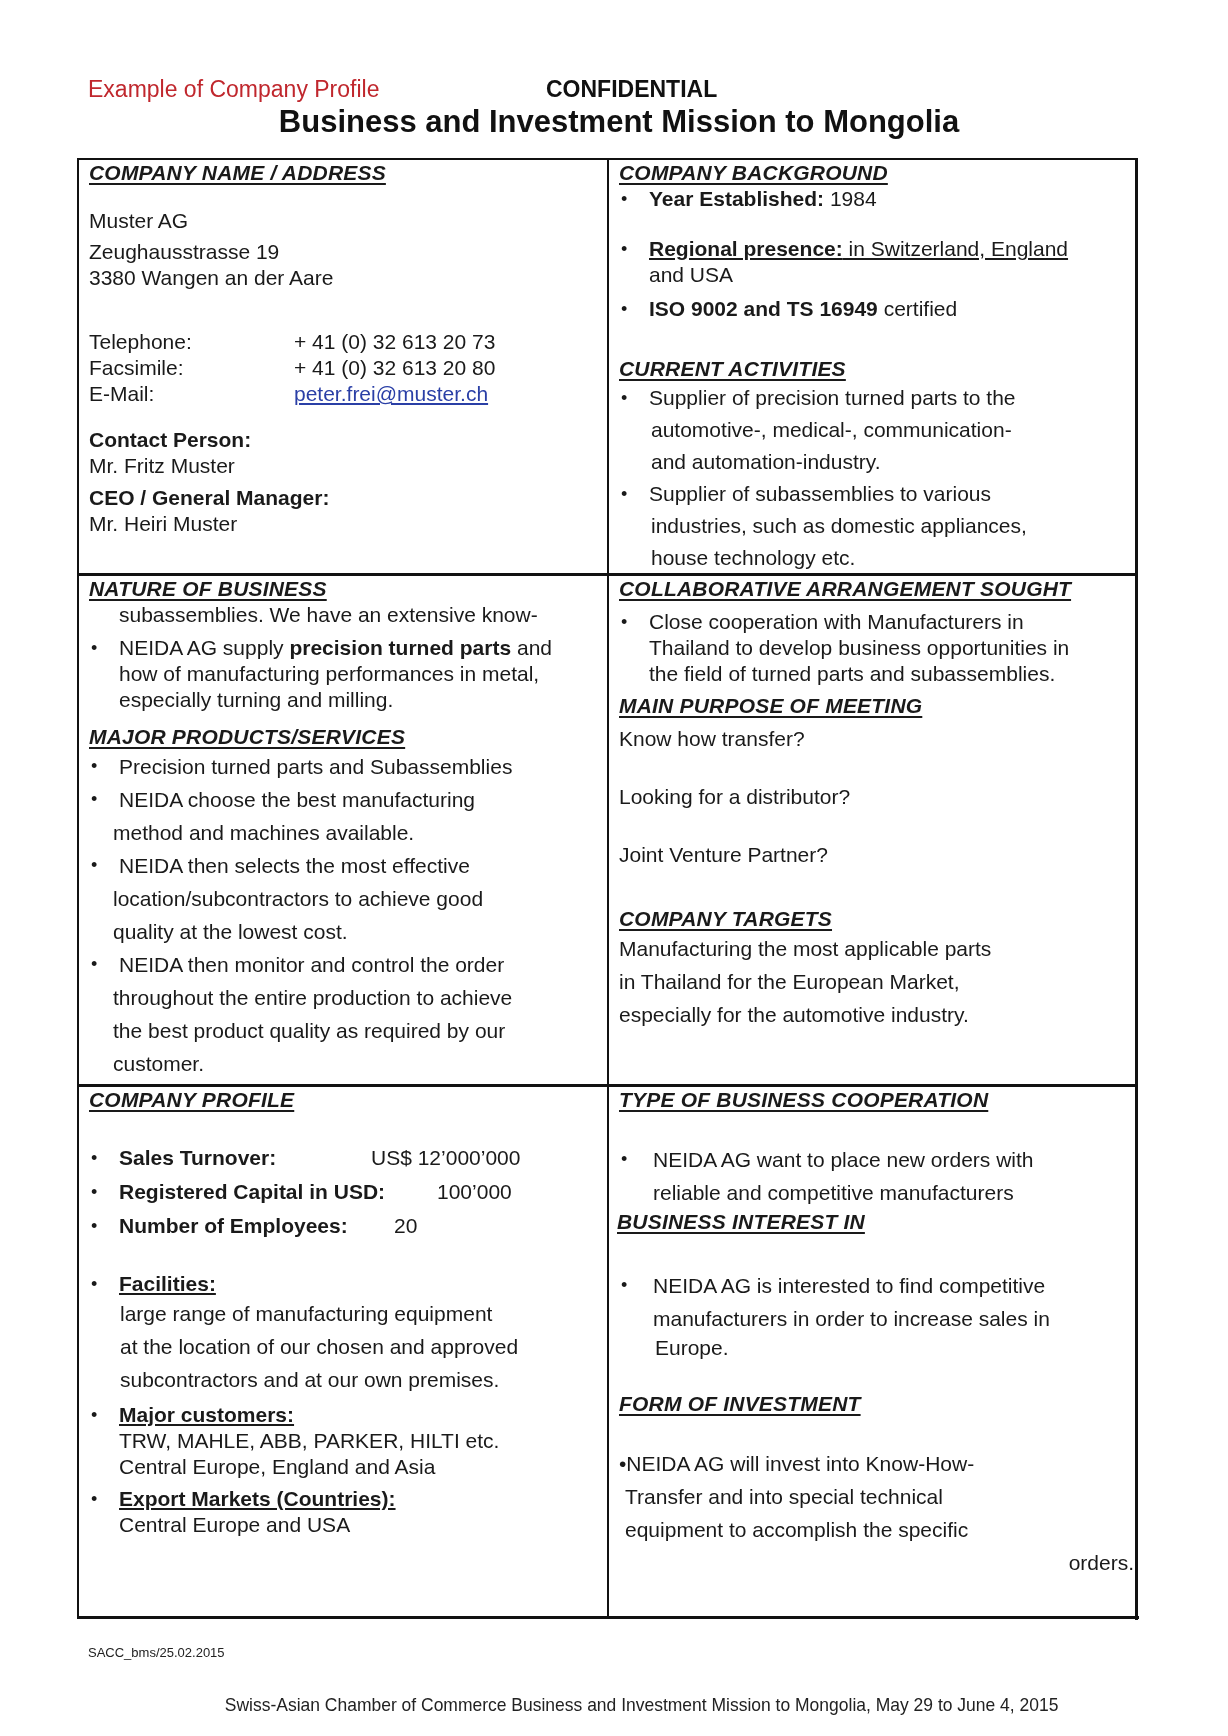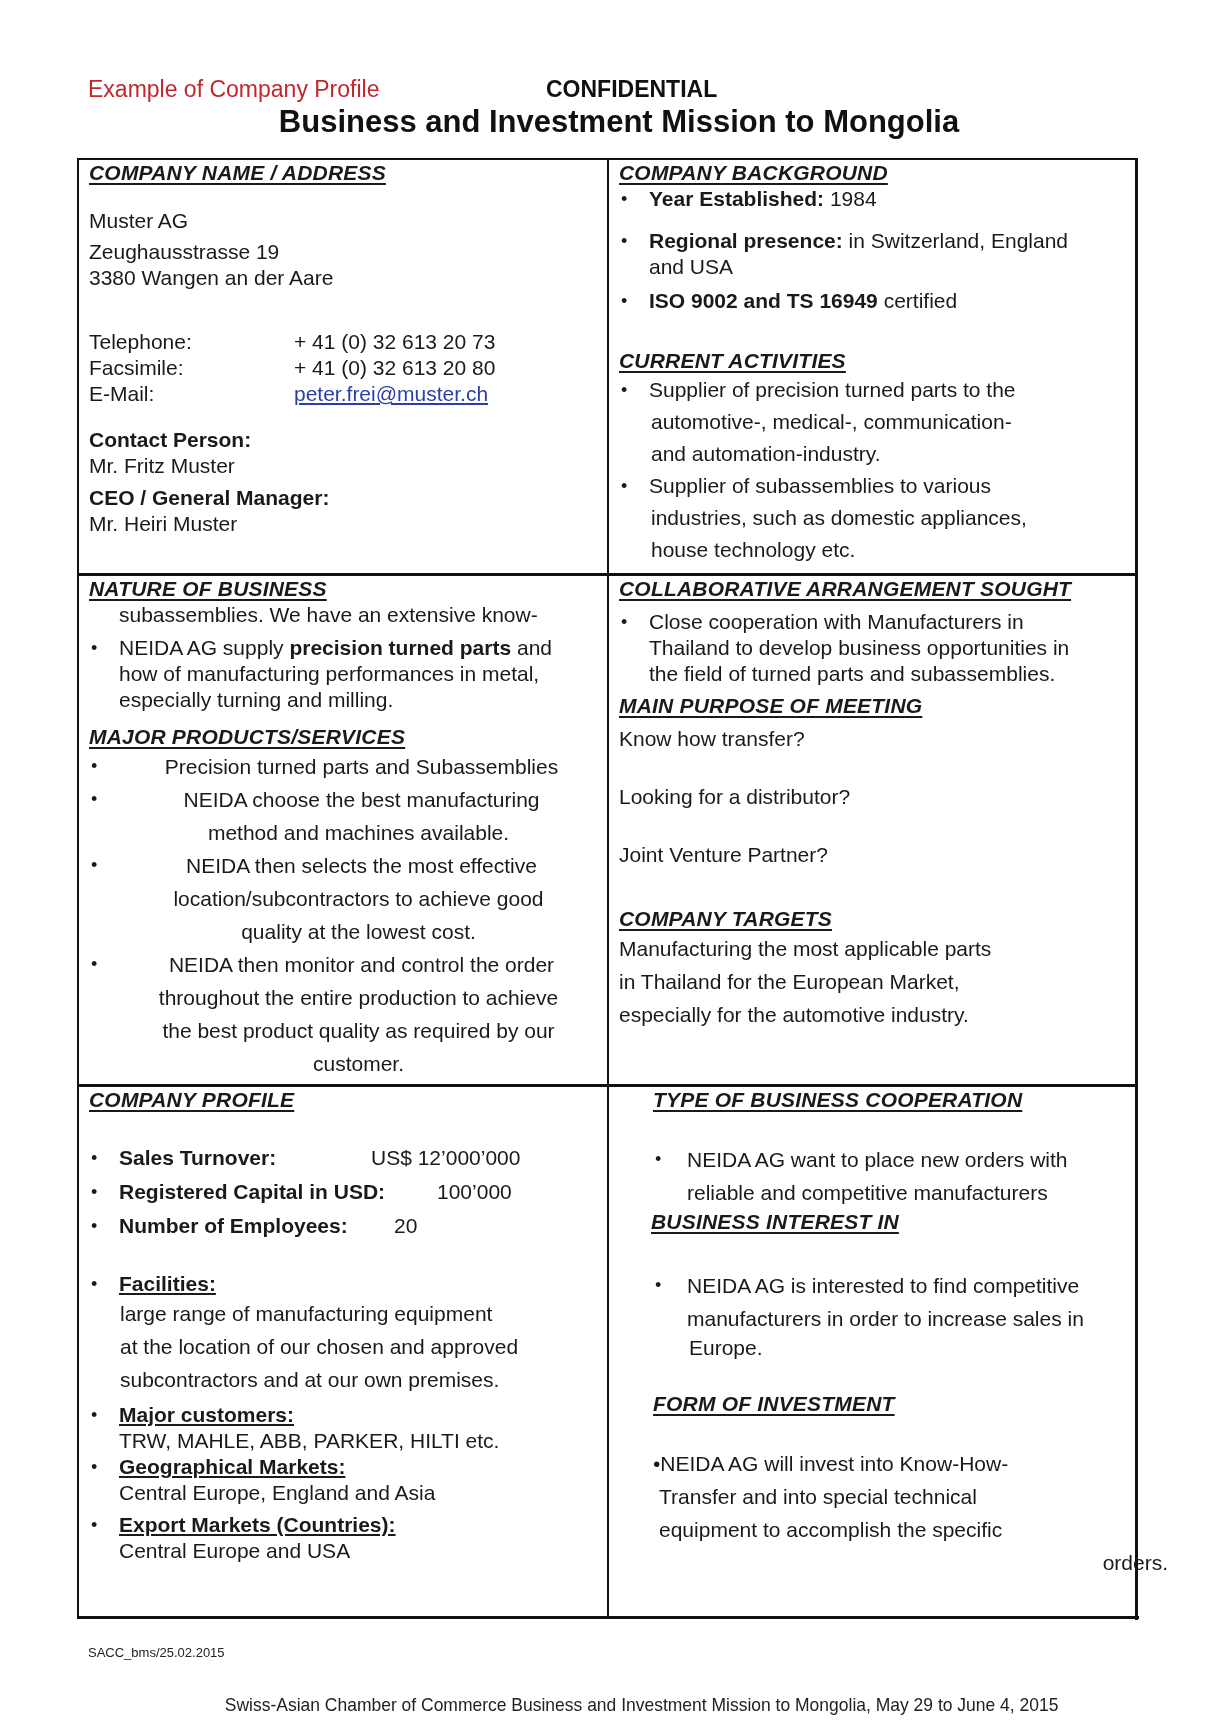--- a/index.html
+++ b/index.html
@@ -52,21 +52,21 @@
   <div style="height:20px;"></div>
   <span class="line b">Contact Person:</span>
   <span class="line">Mr. Fritz Muster</span>
   <span class="line b" style="margin-top:6px;">CEO / General Manager:</span>
   <span class="line">Mr. Heiri Muster</span>
 </div>
 
 <div class="cell" style="left:619px; top:160px; width:515px;">
   <span class="sec-head">COMPANY BACKGROUND</span>
   <span class="line bul"><span class="b">Year Established:</span><span> 1984</span></span>
-  <span class="line bul" style="margin-top:16px;"><span class="b">Regional presence:</span><span> in Switzerland, England</span></span>
+  <span class="line bul" style="margin-top:24px;text-decoration:underline;"><span class="b">Regional presence:</span><span> in Switzerland, England</span></span>
   <span class="line" style="padding-left:30px;">and USA</span>
   <span class="line bul" style="margin-top:8px;"><span class="b">ISO 9002 and TS 16949</span><span> certified</span></span>
   <div style="height:34px;"></div>
   <span class="sec-head">CURRENT ACTIVITIES</span>
   <div style="line-height:32px;">
     <span class="line bul">Supplier of precision turned parts to the</span>
     <span class="line" style="padding-left:32px;">automotive-, medical-, communication-</span>
     <span class="line" style="padding-left:32px;">and automation-industry.</span>
     <span class="line bul">Supplier of subassemblies to various</span>
     <span class="line" style="padding-left:32px;">industries, such as domestic appliances,</span>
@@ -74,21 +74,21 @@
   </div>
 </div>
 
 <div class="cell" style="left:89px; top:576px; width:515px;">
   <span class="sec-head">NATURE OF BUSINESS</span>
   <span class="line" style="padding-left:30px;">subassemblies. We have an extensive know-</span>
   <span class="line bul" style="margin-top:7px;"><span>NEIDA AG supply </span><span class="b">precision turned parts</span><span> and</span></span>
   <span class="line" style="padding-left:30px;">how of  manufacturing performances in metal,</span>
   <span class="line" style="padding-left:30px;">especially turning and milling.</span>
   <span class="sec-head" style="margin-top:11px;">MAJOR PRODUCTS/SERVICES</span>
-  <div style="line-height:33px;text-align:center;">
+  <div style="line-height:33px;">
     <span class="line bul">Precision turned parts and Subassemblies</span>
     <span class="line bul">NEIDA choose the best manufacturing</span>
     <span class="line" style="padding-left:24px;">method and machines available.</span>
     <span class="line bul">NEIDA then selects the most effective</span>
     <span class="line" style="padding-left:24px;">location/subcontractors to achieve good</span>
     <span class="line" style="padding-left:24px;">quality at the lowest cost.</span>
     <span class="line bul">NEIDA then monitor and control the order</span>
     <span class="line" style="padding-left:24px;">throughout the entire production to achieve</span>
     <span class="line" style="padding-left:24px;">the best product quality as required by our</span>
     <span class="line" style="padding-left:24px;">customer.</span>
@@ -122,27 +122,26 @@
   </div>
   <div style="height:28px;"></div>
   <span class="line bul"><span class="b ul">Facilities:</span></span>
   <div style="line-height:33px; padding-left:31px;">
     <span class="line">large range of manufacturing equipment</span>
     <span class="line">at the location of our chosen and approved</span>
     <span class="line">subcontractors and at our own premises.</span>
   </div>
   <span class="line bul" style="margin-top:6px;"><span class="b ul">Major customers:</span></span>
   <span class="line" style="padding-left:30px;">TRW, MAHLE, ABB, PARKER, HILTI etc.</span>
-  <span class="line bul"><span class="b ul">Geographical Markets:</span></span>
   <span class="line" style="padding-left:30px;">Central Europe, England and Asia</span>
   <span class="line bul" style="margin-top:6px;"><span class="b ul">Export Markets (Countries):</span></span>
   <span class="line" style="padding-left:30px;">Central Europe and USA</span>
 </div>
 
-<div class="cell" style="left:653px; top:1087px; width:515px;">
+<div class="cell" style="left:619px; top:1087px; width:515px;">
   <span class="sec-head">TYPE OF BUSINESS COOPERATION</span>
   <div style="height:30px;"></div>
   <div style="line-height:33px;">
     <span class="line bul" style="padding-left:34px;">NEIDA AG want to place new orders with</span>
     <span class="line" style="padding-left:34px;">reliable and competitive manufacturers</span>
   </div>
   <span class="sec-head" style="margin-left:-2px;">BUSINESS INTEREST IN</span>
   <div style="height:34px;"></div>
   <div style="line-height:33px;">
     <span class="line bul" style="padding-left:34px;">NEIDA AG is interested to find competitive</span>

